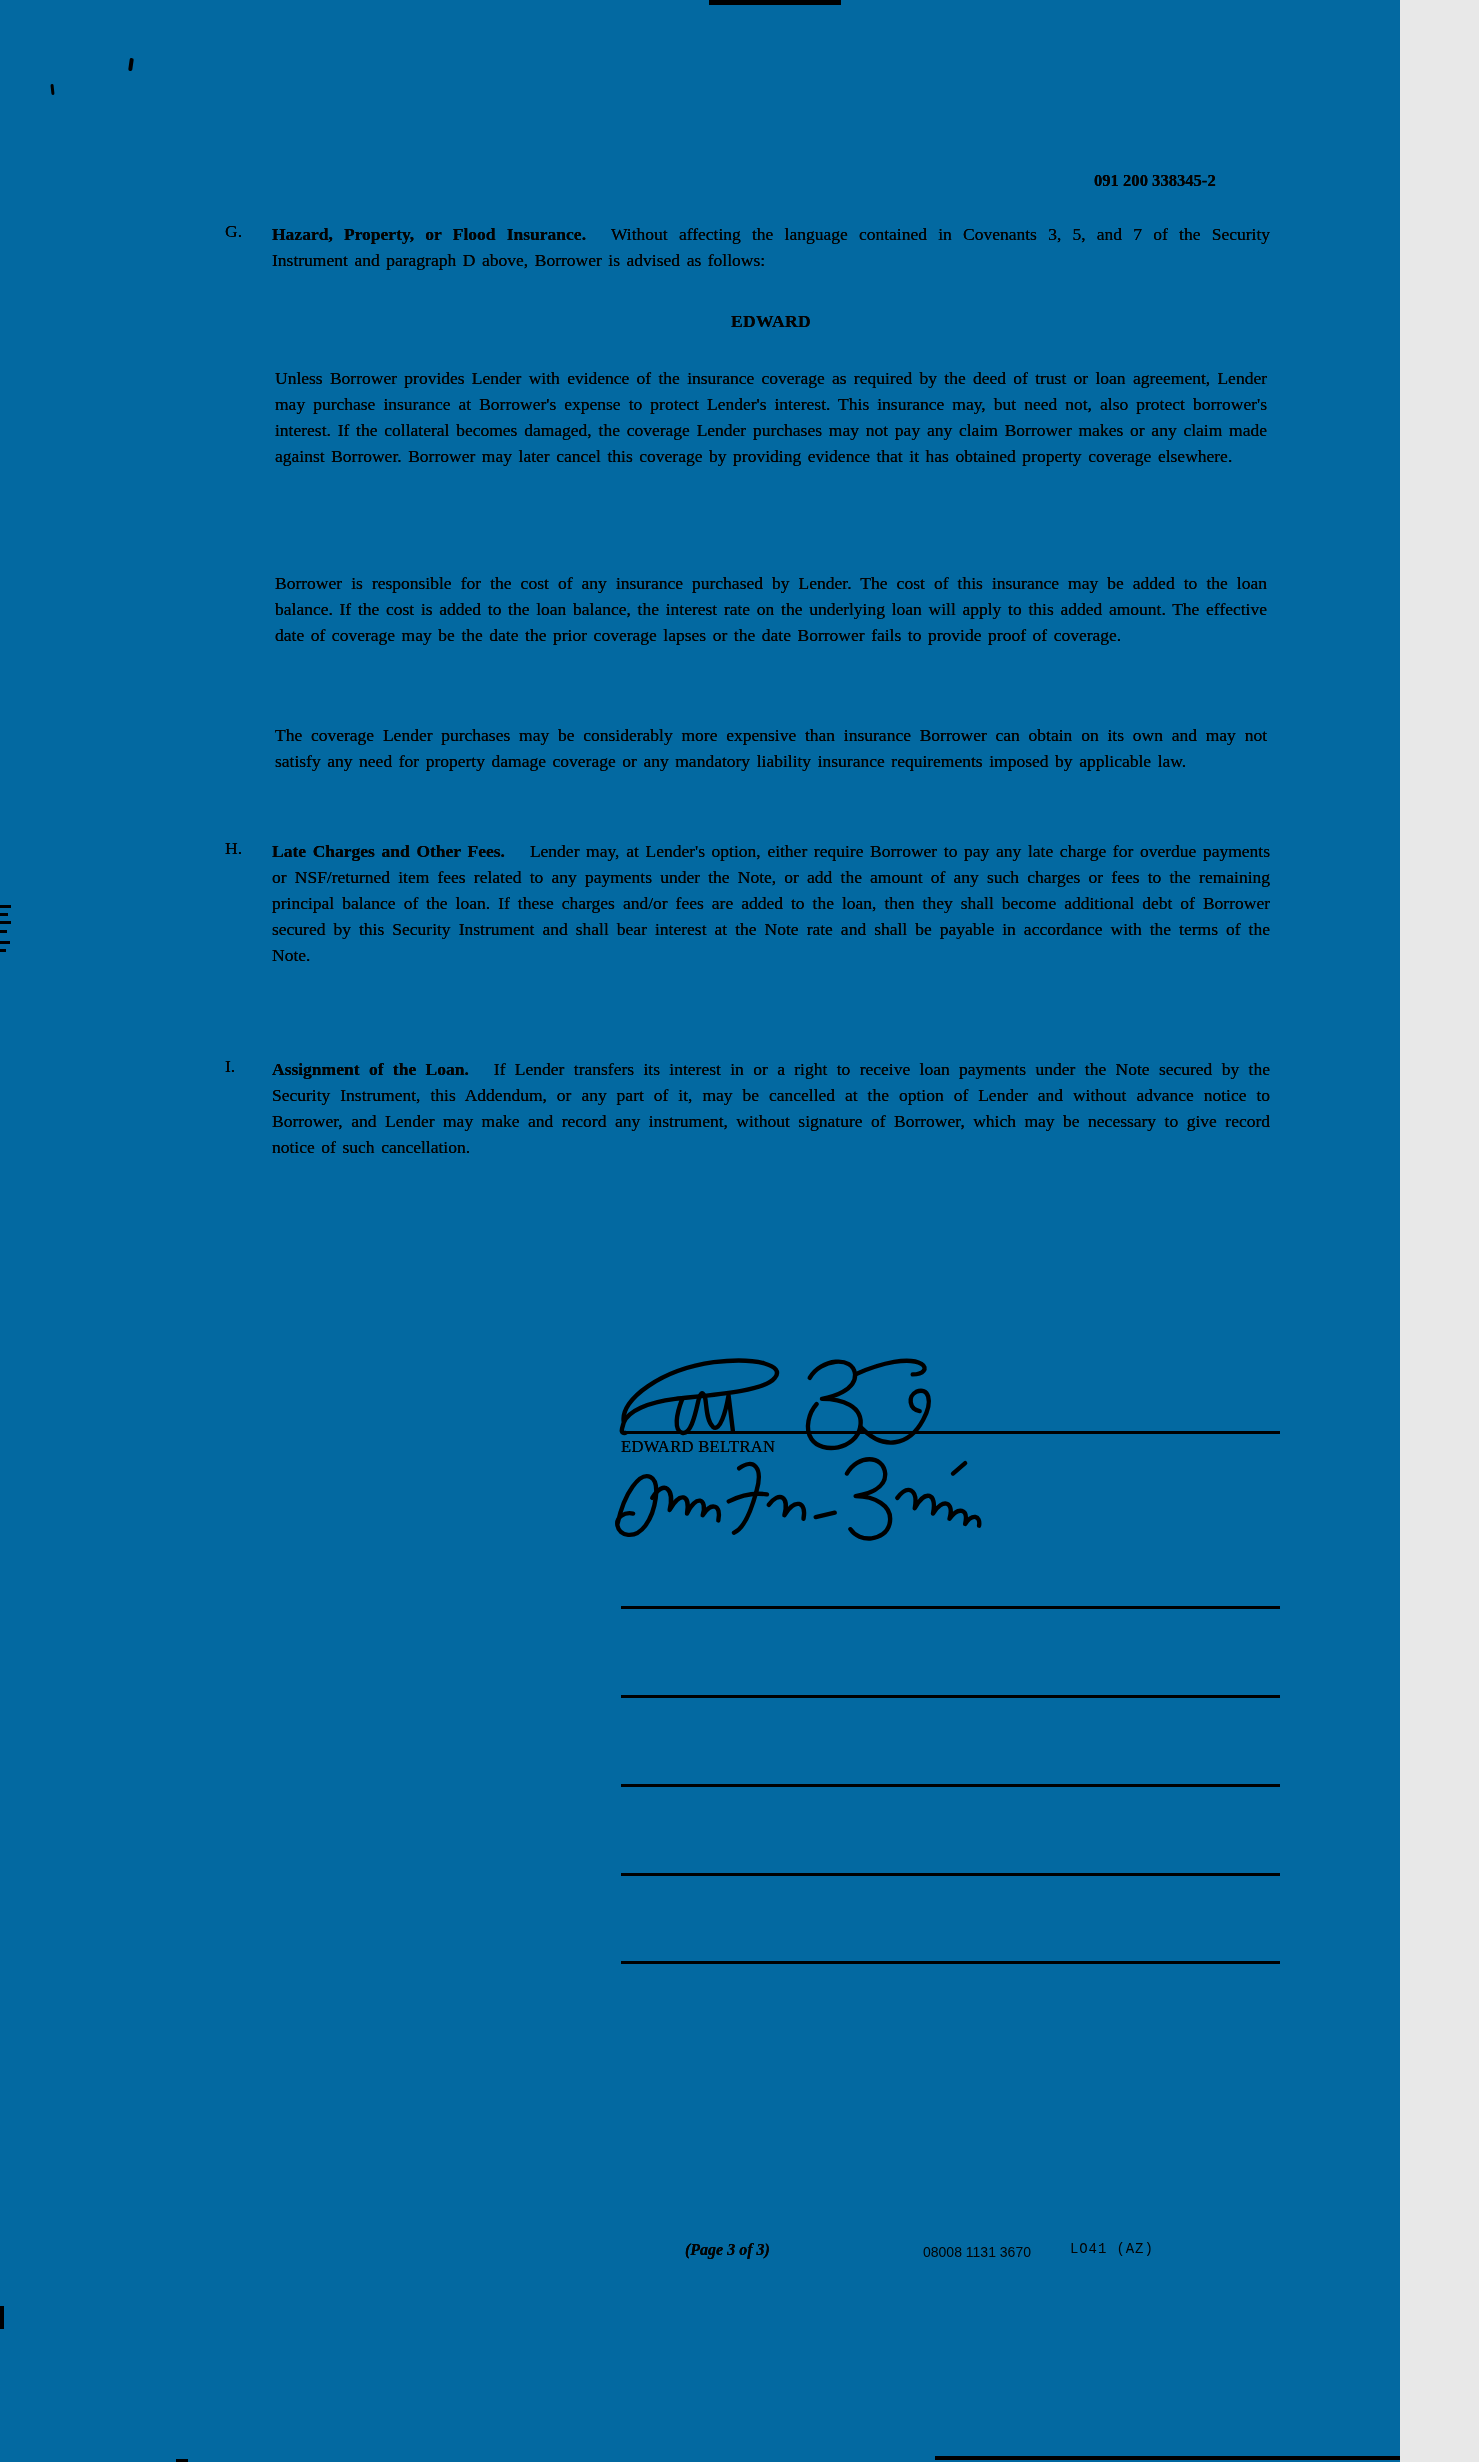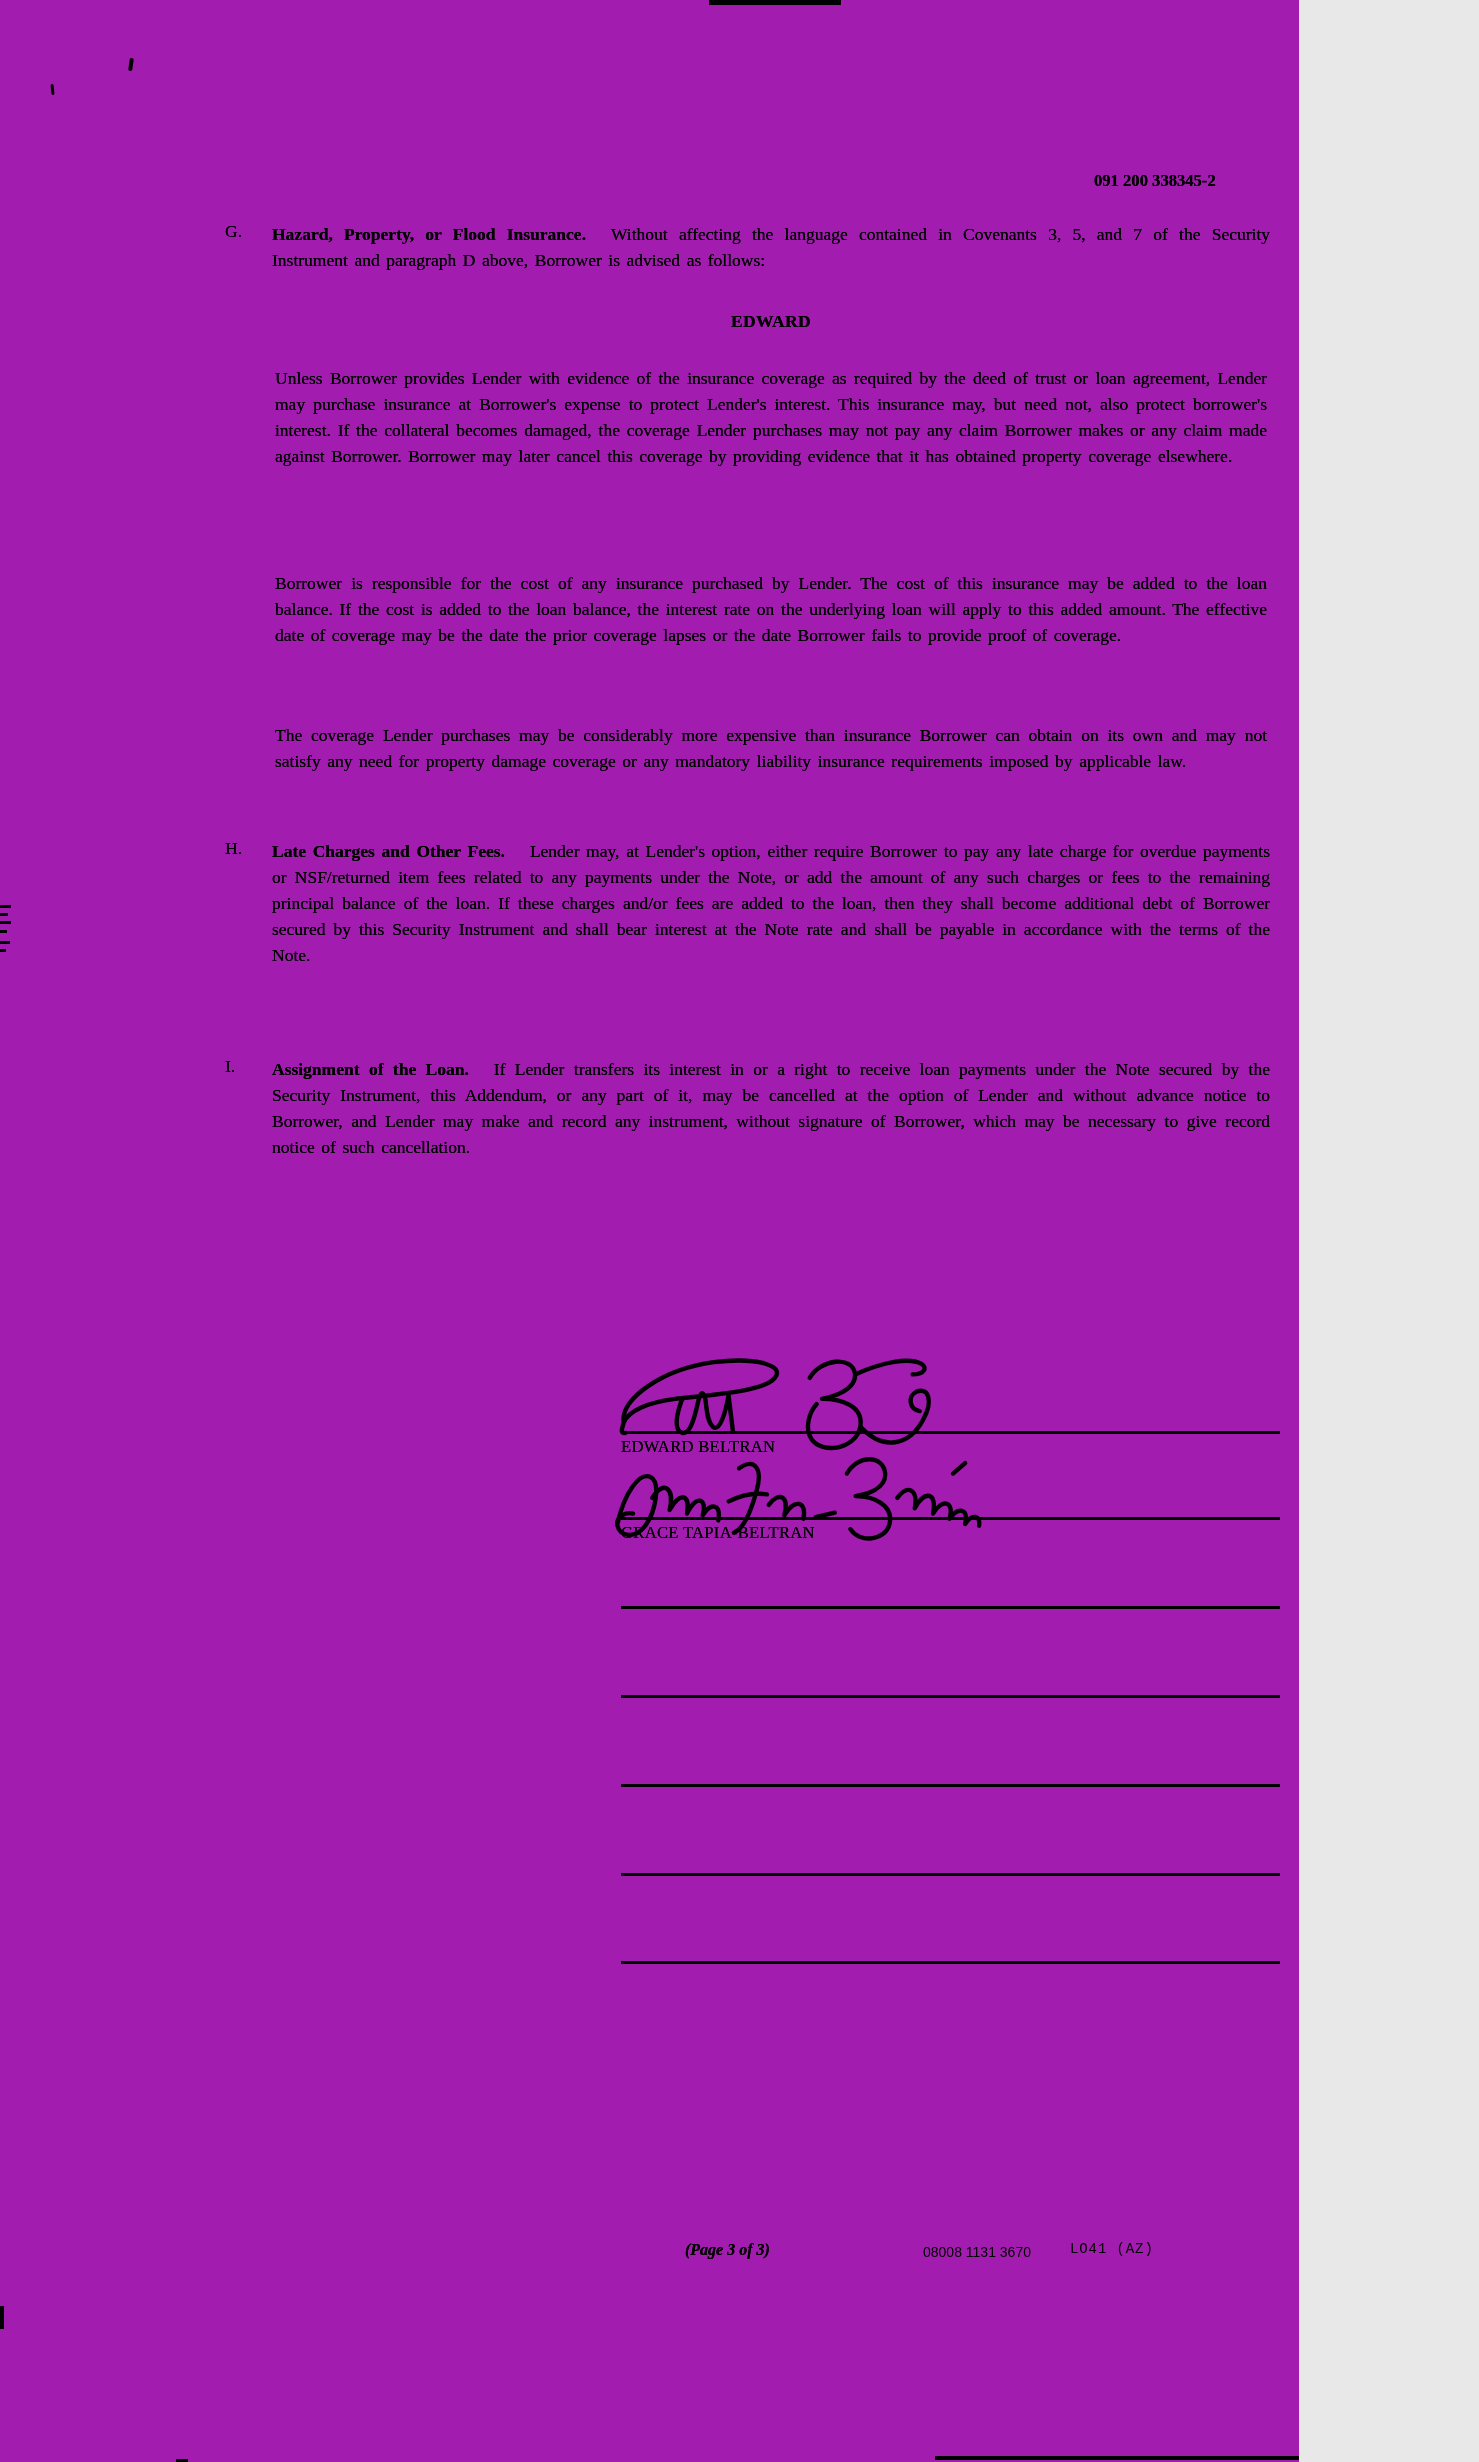--- a/index.html
+++ b/index.html
@@ -1,21 +1,21 @@
 <!DOCTYPE html>
 <html style="font-size:14px"><head>
 <meta charset="utf-8">
 <style>
   * { margin: 0; padding: 0; box-sizing: border-box; }
   html, body { background: #e8e8e8; }
   .page {
     position: relative;
-    width: 1299px;
+    width: 1400px;
     height: 2462px;
-    background: #a21caf;
+    background: #0369a1;
     overflow: hidden;
     font-family: "Liberation Serif", serif;
     color: #030303;
   }
   .body-text {
     font-size: 17.5px;
     line-height: 26px;
     text-align: justify;
     word-spacing: 2.2px;
     text-shadow: 0 0 0.5px #000;
@@ -136,24 +136,20 @@
     <path d="M 12 92 C 20 55 38 32 50 38 C 62 44 56 78 44 94 C 32 110 14 106 12 94 C 10 84 20 78 30 80"></path>
     <path d="M 52 62 C 66 40 78 52 72 76 C 84 54 96 58 92 80 C 102 58 116 62 110 82 C 120 66 132 70 128 88"></path>
     <path d="M 152 28 C 168 16 180 26 172 54 C 164 84 156 98 146 102"></path>
     <path d="M 140 66 C 156 58 172 56 184 58"></path>
     <path d="M 186 70 C 198 54 210 60 204 82 C 216 62 230 66 226 86"></path>
     <path d="M 240 84 L 262 79"></path>
     <path d="M 276 34 C 288 12 318 12 320 34 C 321 52 298 58 286 60 C 306 60 330 70 325 92 C 320 112 290 114 280 98"></path>
     <path d="M 334 62 C 346 46 358 52 354 74 C 366 52 380 56 375 80 C 386 62 400 66 394 86 C 404 72 416 74 412 92 C 420 80 430 82 428 94"></path>
     <path d="M 398 34 L 412 22"></path>
   </svg>
-  <div class="sig-block" style="top:1517px;">
-    <div class="sig-line"></div>
-    <div class="signer-name">GRACE TAPIA-BELTRAN</div>
-  </div>
 
   <div class="blank-line" style="top:1606px;"></div>
   <div class="blank-line" style="top:1695px;"></div>
   <div class="blank-line" style="top:1784px;"></div>
   <div class="blank-line" style="top:1873px;"></div>
   <div class="blank-line" style="top:1961px;"></div>
 
   <div class="side-number">13221 01668</div>
 
   <div class="footer-page">(Page 3 of 3)</div>

